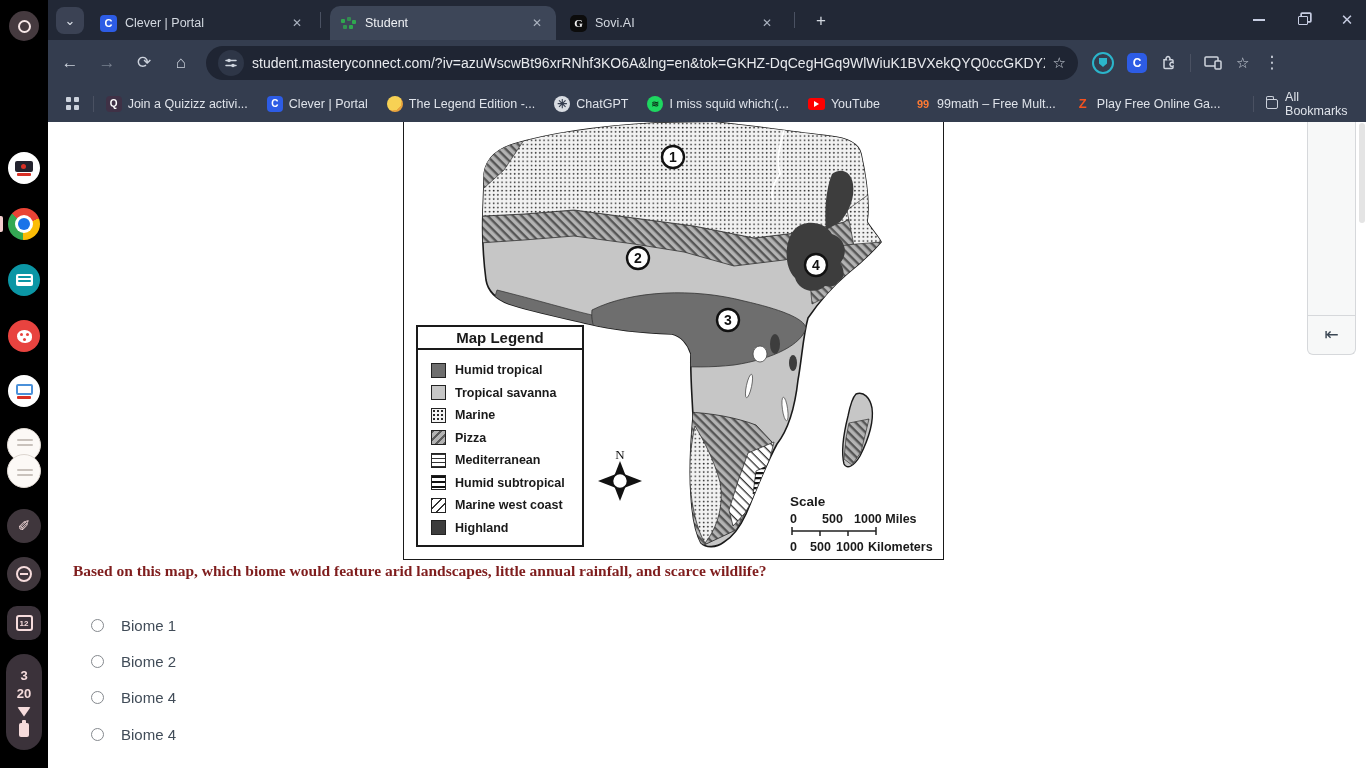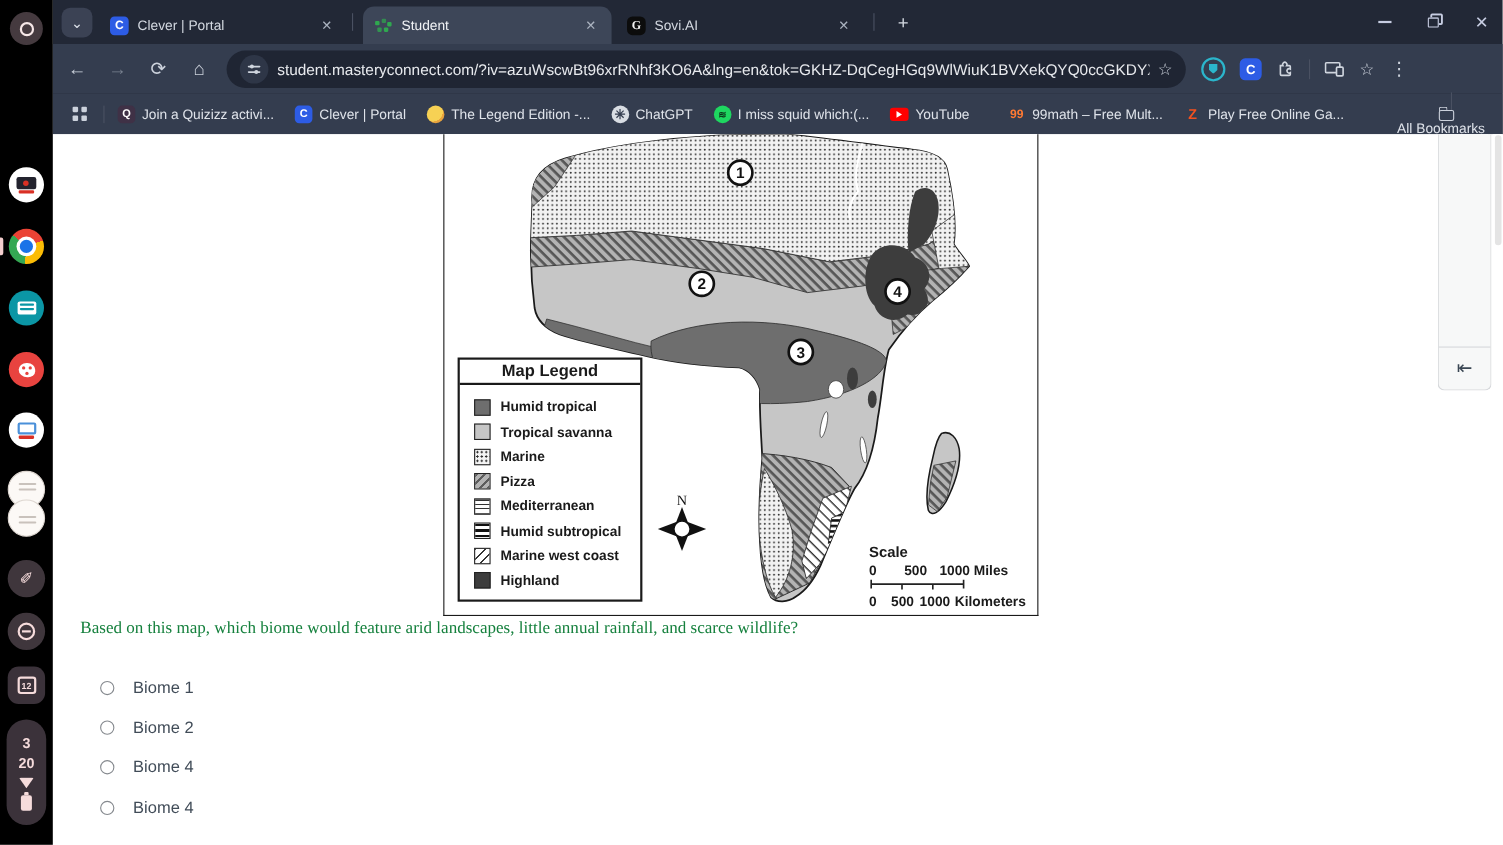--- a/index.html
+++ b/index.html
@@ -85,21 +85,21 @@
   .bm { display:flex; align-items:center; gap:6px; margin-right:19px; cursor:pointer; white-space:nowrap; }
   .bfav { width:16px; height:16px; border-radius:4px; display:flex; align-items:center; justify-content:center; font-size:10px; font-weight:bold; flex:none; }
   .bf-quizizz { background:#3f3146; color:#fff; }
   .bf-pizza { background:radial-gradient(circle at 35% 35%, #f7d154 60%, #e8a33d 61%); border-radius:50%; }
   .bf-gpt { background:#d9dde3; border-radius:50%; color:#343d4f; font-size:12px; }
   .bf-spotify { background:#1ed760; border-radius:50%; color:#0c331a; font-size:9px; }
   .bf-yt { width:17px; height:12px; border-radius:3px; background:#f00; position:relative; }
   .bf-yt::after { content:""; position:absolute; left:6px; top:3px; border-left:5px solid #fff; border-top:3px solid transparent; border-bottom:3px solid transparent; }
   .bf-99 { color:#ff7a33; font-size:11px; font-weight:bold; background:transparent;margin-left:16px; }
   .bf-z { color:#f4511e; font-size:13px; font-weight:bold; background:transparent; }
-  .bm-right { margin-left:auto; display:flex; align-items:center;flex-direction:column; }
+  .bm-right { margin-left:auto; display:flex; align-items:center; }
   .folder { width:14px; height:10px; border:1.6px solid #ccd2dc; border-radius:2px; position:relative; margin-right:7px; }
   .folder::before { content:""; position:absolute; top:-4px; left:-1px; width:6px; height:3px; border:1.6px solid #ccd2dc; border-bottom:none; border-radius:2px 2px 0 0; }
   .all-bm { margin-right:16px; }
 
   
   #content { position:absolute; left:48px; top:122px; width:1318px; height:646px; background:#fff; }
   #map-wrap { position:absolute; left:355px; top:0; width:541px; height:438px; background:#fff;
     border-left:1.5px solid #1a1a1a; border-right:1.5px solid #1a1a1a; border-bottom:1.5px solid #1a1a1a; }
   #map-svg { position:absolute; left:0; top:0; }
 
@@ -111,21 +111,21 @@
   .lrow span { font-weight:bold; font-size:12.5px; color:#1a1a1a; }
   .sw-ht { background:#6e6e6e; }
   .sw-sv { background:#c6c6c6; }
   .sw-de { background-color:#f4f4f4; background-image:radial-gradient(#2b2b2b 0.9px, transparent 1px); background-size:4px 4px; }
   .sw-st { background:repeating-linear-gradient(135deg,#5c5c5c 0 2px,#b3b3b3 2px 5.5px); }
   .sw-me { background:repeating-linear-gradient(to bottom,#333 0 1px,#fff 1px 4px); }
   .sw-su { background:repeating-linear-gradient(to bottom,#111 0 2.4px,#fff 2.4px 5px); }
   .sw-ma { background:repeating-linear-gradient(135deg,#333 0 1.2px,#fff 1.2px 6px); }
   .sw-hi { background:#3d3d3d; }
 
-  #question { position:absolute; left:25px; top:440px; font-family:"Liberation Serif", serif; font-weight:normal; font-size:15.5px; color:#15803d; }
+  #question { position:absolute; left:25px; top:440px; font-family:"Liberation Serif", serif; font-weight:bold; font-size:15.5px; color:#7f1d1d; }
   .opt { position:absolute; left:43px; display:flex; align-items:center; gap:17px; cursor:pointer; }
   .radio { width:13px; height:13px; border:1.5px solid #85898e; border-radius:50%; background:#fff; flex:none; }
   .opt span { font-size:15px; color:#414c58; }
 
   #side-panel { position:absolute; left:1259px; top:0; width:49px; height:233px; background:#f7f8f8; border:1px solid #d6d8db; border-top:none; border-radius:0 0 6px 6px; }
   #side-panel .panel-body { height:194px; border-bottom:1px solid #d6d8db; }
   #side-panel .panel-foot { height:37px; display:flex; align-items:center; justify-content:center; color:#3b4754; font-size:17px; cursor:pointer; }
   #scrollbar { position:absolute; left:1309px; top:0; width:9px; height:646px; background:#fff; }
   #scroll-thumb { position:absolute; left:1.5px; top:1px; width:6px; height:100px; background:#e4e4e4; border-radius:3px; }
 </style>

